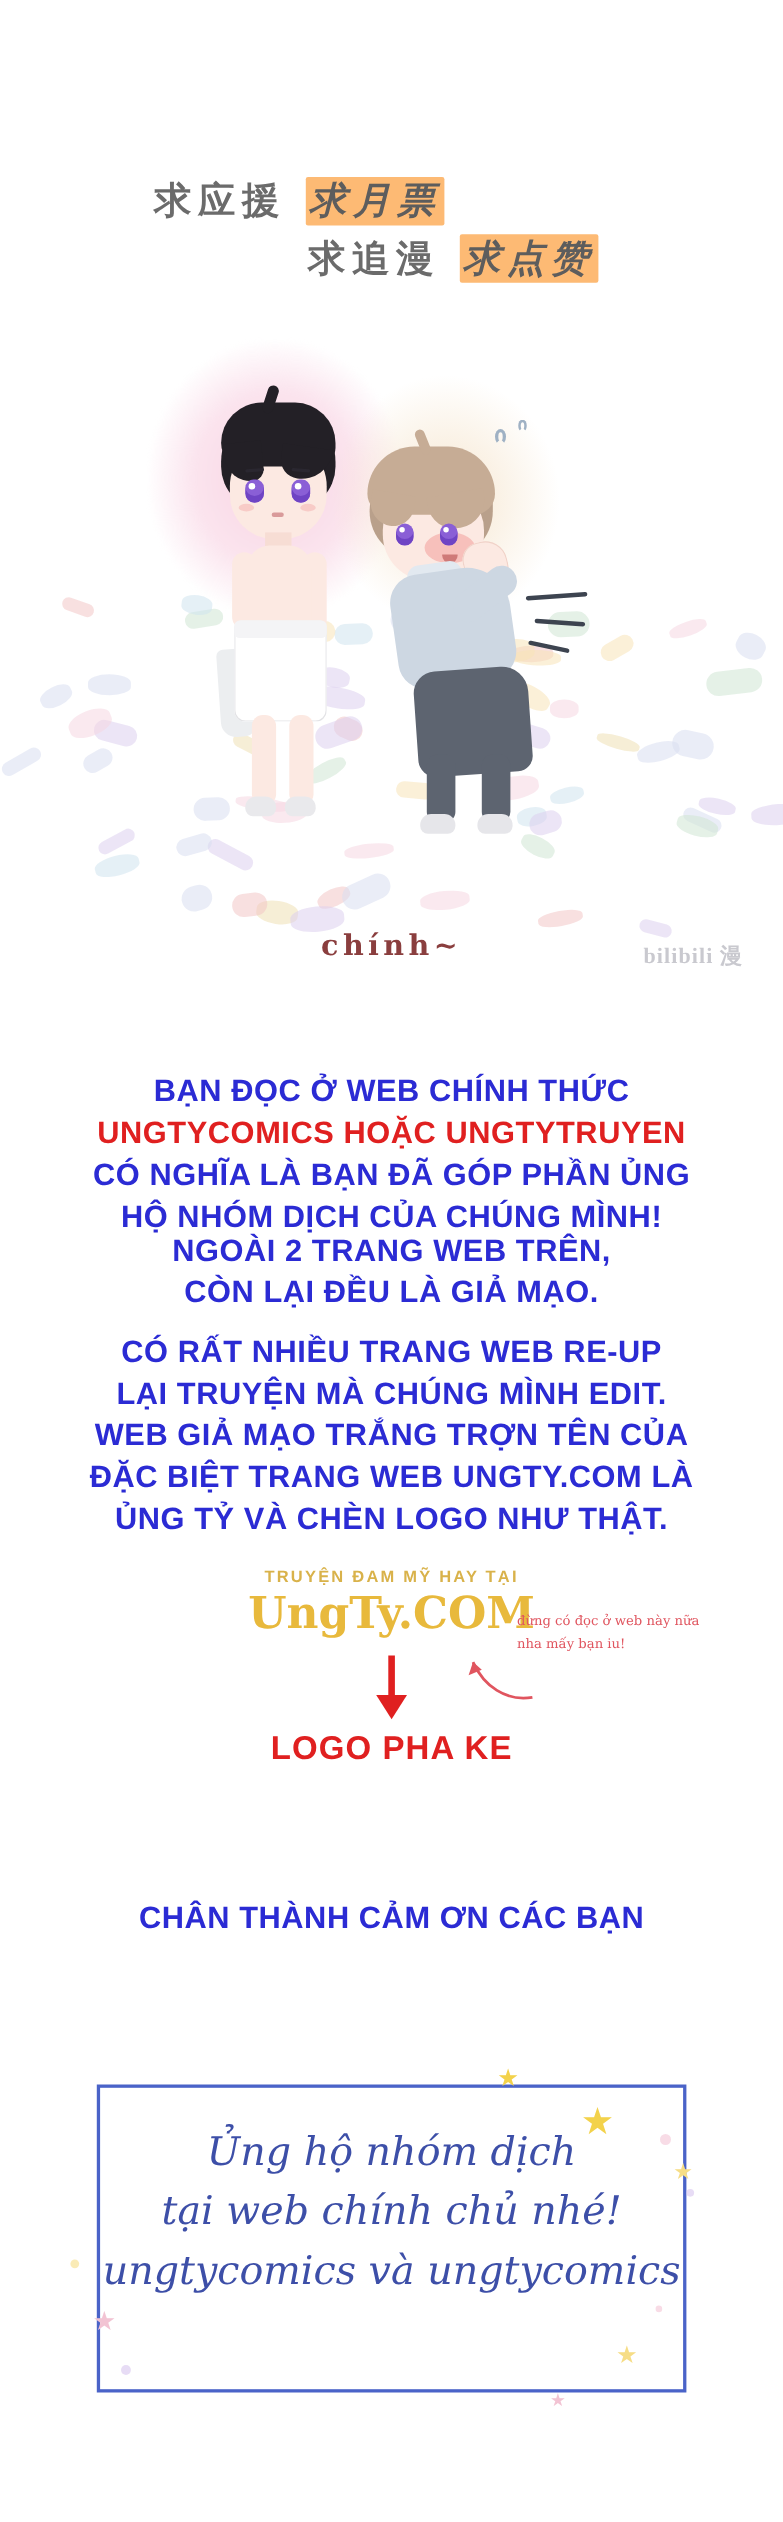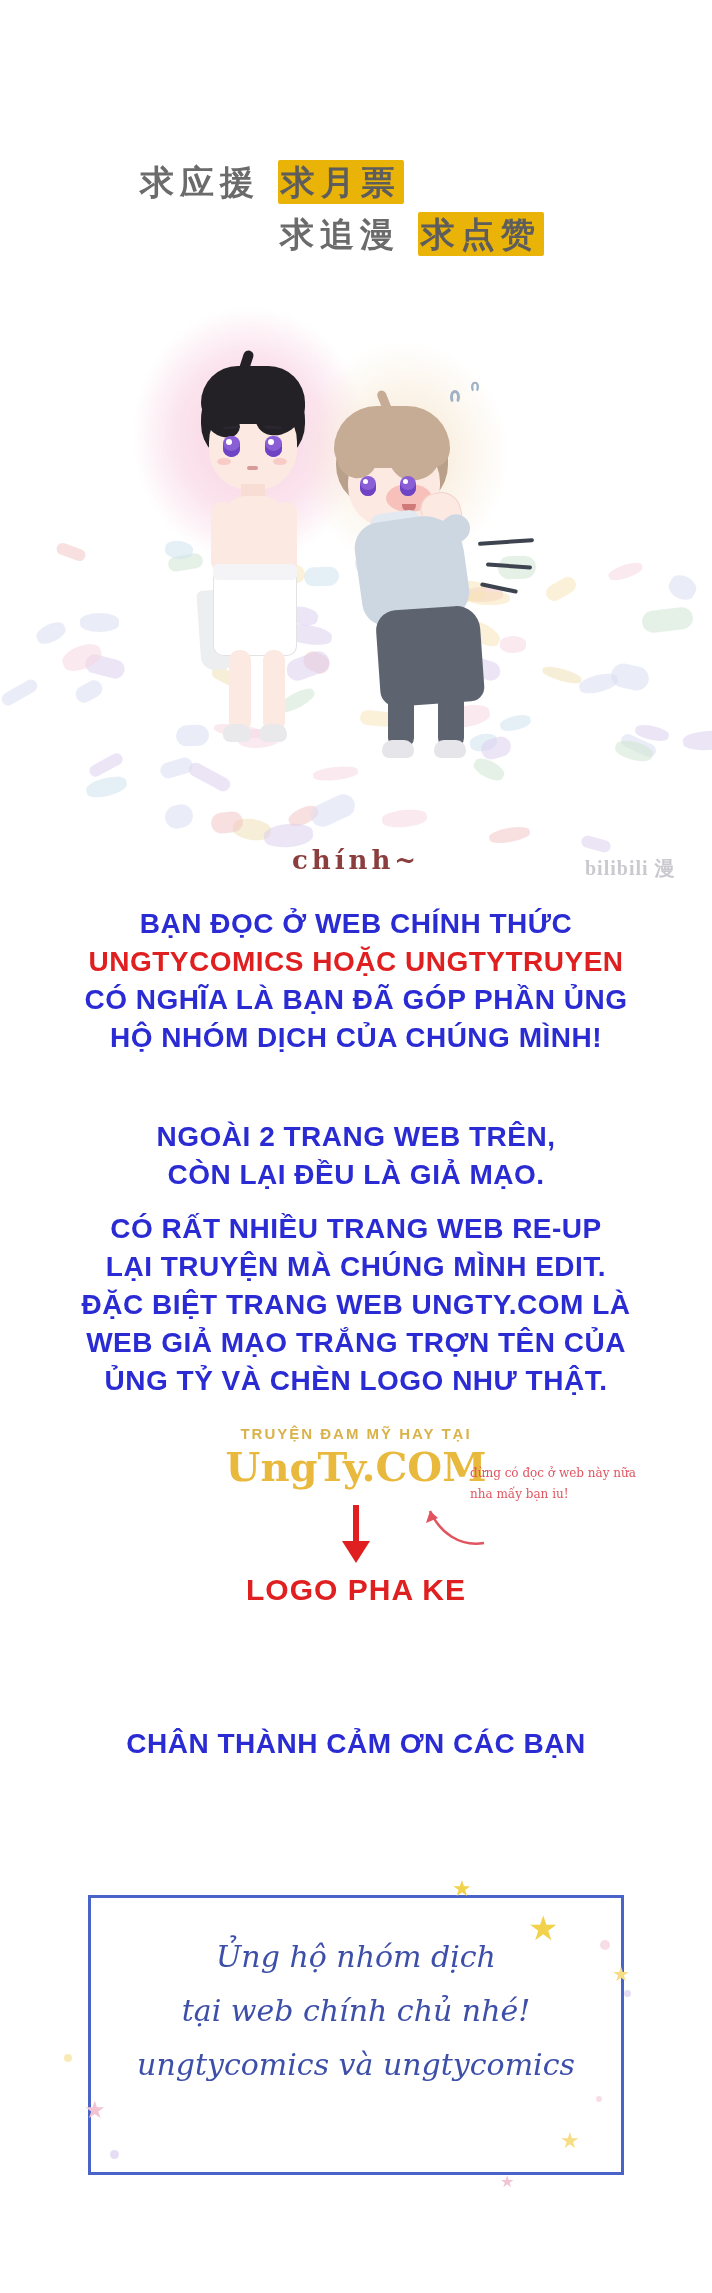--- a/index.html
+++ b/index.html
@@ -25,24 +25,25 @@
   .cn-line {
     position: absolute;
     font-family: "DejaVu Serif", serif;
     font-weight: bold;
     font-size: 34px;
     letter-spacing: 6px;
     color: #6b6b6b;
     white-space: nowrap;
   }
   .cn-line .hl {
-    background: #eab308;
+    background: #fdba74;
     padding: 2px 3px;
     border-radius: 2px;
     color: #5d5d5d;
+    font-style: italic;
   }
   .cn-line.l1 { left: 140px; top: 10px; }
   .cn-line.l2 { left: 280px; top: 62px; }
 
   
   .illus {
     position: absolute;
     left: 0; top: 280px;
     width: 712px; height: 620px;
     overflow: hidden;
@@ -235,21 +236,21 @@
     text-align: center;
     font-family: "Liberation Sans", sans-serif;
     font-weight: bold;
     font-size: 28px;
     line-height: 38px;
     letter-spacing: .5px;
     color: #2b2bd4;
     text-transform: uppercase;
   }
   .blk .red { color: #e02020; }
-  .blk1 { top: 905px; }
+  .blk1 { top: 973px; }
   .blk2 { top: 1118px; }
   .blk3 { top: 1210px; }
 
   
   .logo-area { position: absolute; left: 0; top: 1425px; width: 712px; height: 260px; }
   .logo-cap {
     position: absolute; left: 0; top: 0; width: 712px; text-align: center;
     font-family: "Liberation Sans", sans-serif;
     font-size: 15px; letter-spacing: 2px; color: #d9b24a; font-weight: bold;
   }
@@ -279,21 +280,21 @@
     position: absolute;
     left: 88px; top: 1895px;
     width: 536px; height: 280px;
     border: 3px solid #4a63c8;
   }
   .frame-text {
     position: absolute; left: 88px; top: 1930px; width: 536px;
     text-align: center;
     font-family: "DejaVu Serif", serif;
     font-style: italic;
-    font-size: 30px;
+    font-size: 36px;
     line-height: 54px;
     color: #3d4fa8;
   }
   .star {
     position: absolute;
     color: #f3d24b;
     font-size: 26px;
   }
   .dot {
     position: absolute;
@@ -456,22 +457,22 @@
 </div>
 
 <div class="blk blk2">
   <div>NGOÀI 2 TRANG WEB TRÊN,</div>
   <div>CÒN LẠI ĐỀU LÀ GIẢ MẠO.</div>
 </div>
 
 <div class="blk blk3">
   <div>CÓ RẤT NHIỀU TRANG WEB RE-UP</div>
   <div>LẠI TRUYỆN MÀ CHÚNG MÌNH EDIT.</div>
+  <div>WEB GIẢ MẠO TRẮNG TRỢN TÊN CỦA</div>
   <div>ĐẶC BIỆT TRANG WEB UNGTY.COM LÀ</div>
-  <div>WEB GIẢ MẠO TRẮNG TRỢN TÊN CỦA</div>
   <div>ỦNG TỶ VÀ CHÈN LOGO NHƯ THẬT.</div>
 </div>
 
 <div class="logo-area">
   <div class="logo-cap">TRUYỆN ĐAM MỸ HAY TẠI</div>
   <div class="logo-main">UngTy.COM</div>
   <div class="logo-note">đừng có đọc ở web này nữa nha mấy bạn iu!</div>
 
   <svg class="logo-arrow-curve" width="70" height="46">
     <path d="M64 40 C 40 44, 20 30, 10 8" stroke="#e0555f" stroke-width="2.5" fill="none"></path>

